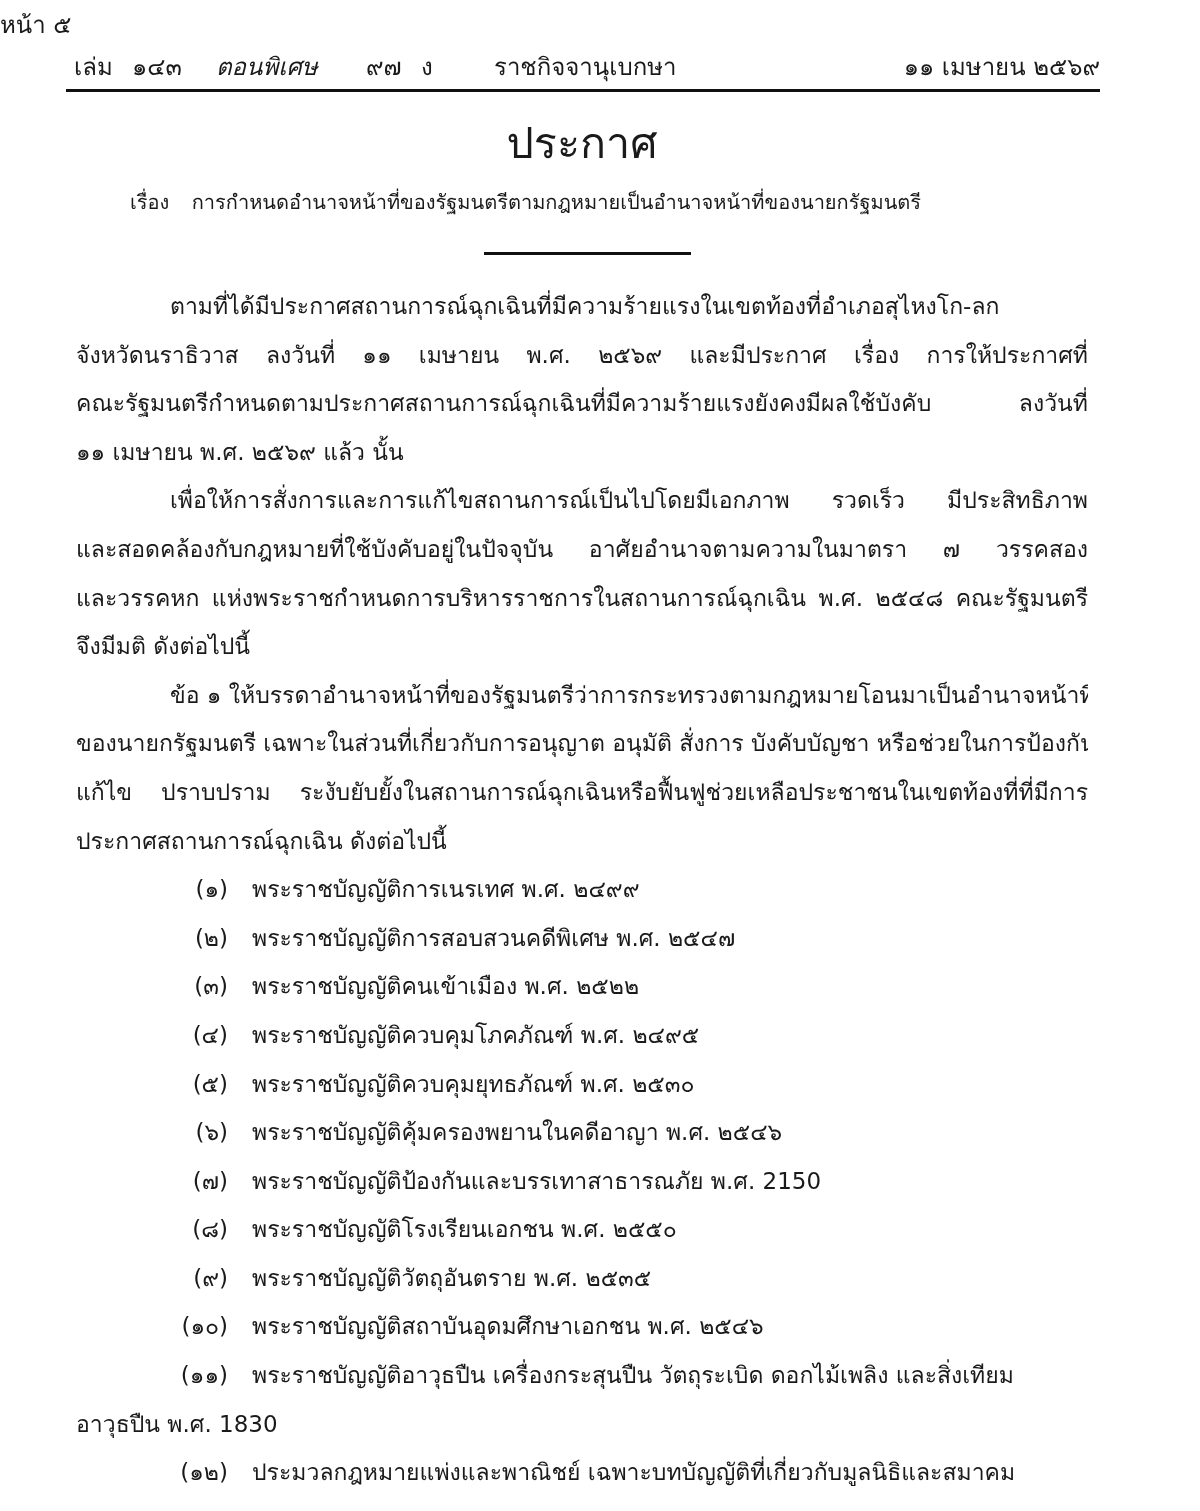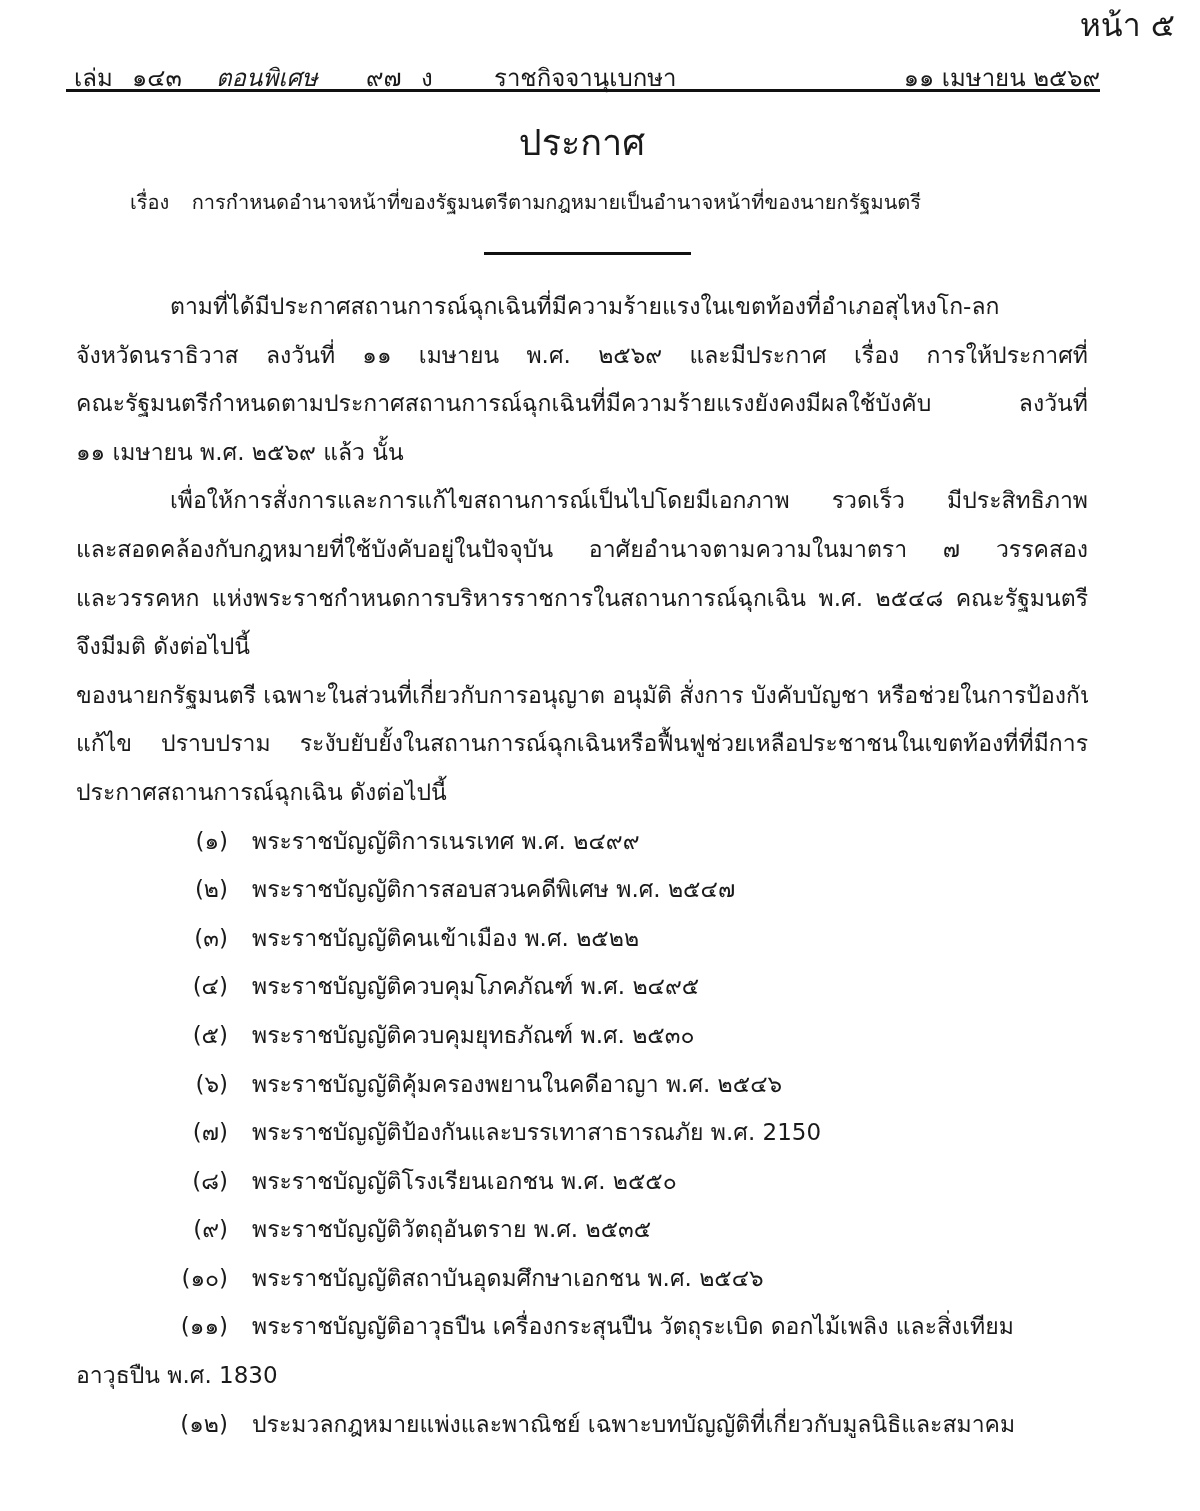--- a/index.html
+++ b/index.html
@@ -11,36 +11,36 @@
       width: 1200px;
       height: 1511px;
       position: relative;
       overflow: hidden;
       font-family: "DejaVu Sans", sans-serif;
       color: #1a1a1a;
     }
     .page-num {
       position: absolute;
       top: 8px;
-      left: 11px;
+      left: 0;
       width: 1164px;
-      text-align: right;
-      font-size: 32px;
+      text-align: left;
+      font-size: 24px;
       line-height: 34px;
     }
     .header-line {
       position: absolute;
       top: 50px;
       left: 74px;
       width: 1026px;
       height: 34px;
       font-size: 24px;
       line-height: 34px;
     }
-    .header-line span { position: absolute; top: 11px; white-space: nowrap; }
+    .header-line span { position: absolute; top: 0; white-space: nowrap; }
     .h-vol-label { left: 0; }
     .h-vol-num { left: 58px; }
     .h-issue-label { left: 142px; font-style: italic; }
     .h-issue-num { left: 292px; }
     .h-issue-section { left: 347px; }
     .h-gazette { left: 420px; }
     .h-date { right: 0; }
 
     .rule-top {
       position: absolute;
@@ -49,21 +49,21 @@
       width: 1034px;
       height: 3px;
       background: #111;
     }
     .title {
       position: absolute;
       top: 120px;
       left: 0;
       width: 1164px;
       text-align: center;
-      font-size: 36px;
+      font-size: 43px;
       line-height: 46px;
     }
     .subject {
       position: absolute;
       top: 184px;
       left: 130px;
       width: 910px;
       white-space: nowrap;
       font-size: 20px;
       line-height: 36px;
@@ -143,20 +143,21 @@
   </div>
 
   <div>
     <span class="line indent">เพื่อให้การสั่งการและการแก้ไขสถานการณ์เป็นไปโดยมีเอกภาพ รวดเร็ว มีประสิทธิภาพ</span>
     <span class="line">และสอดคล้องกับกฎหมายที่ใช้บังคับอยู่ในปัจจุบัน อาศัยอำนาจตามความในมาตรา ๗ วรรคสอง</span>
     <span class="line">และวรรคหก แห่งพระราชกำหนดการบริหารราชการในสถานการณ์ฉุกเฉิน พ.ศ. ๒๕๔๘ คณะรัฐมนตรี</span>
     <span class="line last">จึงมีมติ ดังต่อไปนี้</span>
   </div>
 
   <div>
+    <span class="line indent">ข้อ ๑ ให้บรรดาอำนาจหน้าที่ของรัฐมนตรีว่าการกระทรวงตามกฎหมายโอนมาเป็นอำนาจหน้าที่</span>
     <span class="line">ของนายกรัฐมนตรี เฉพาะในส่วนที่เกี่ยวกับการอนุญาต อนุมัติ สั่งการ บังคับบัญชา หรือช่วยในการป้องกัน</span>
     <span class="line">แก้ไข ปราบปราม ระงับยับยั้งในสถานการณ์ฉุกเฉินหรือฟื้นฟูช่วยเหลือประชาชนในเขตท้องที่ที่มีการ</span>
     <span class="line last">ประกาศสถานการณ์ฉุกเฉิน ดังต่อไปนี้</span>
   </div>
 
   <div>
     <div class="item">
       <span class="num">(๑)</span><span class="txt">พระราชบัญญัติการเนรเทศ พ.ศ. ๒๔๙๙</span>
     </div>
     <div class="item">

